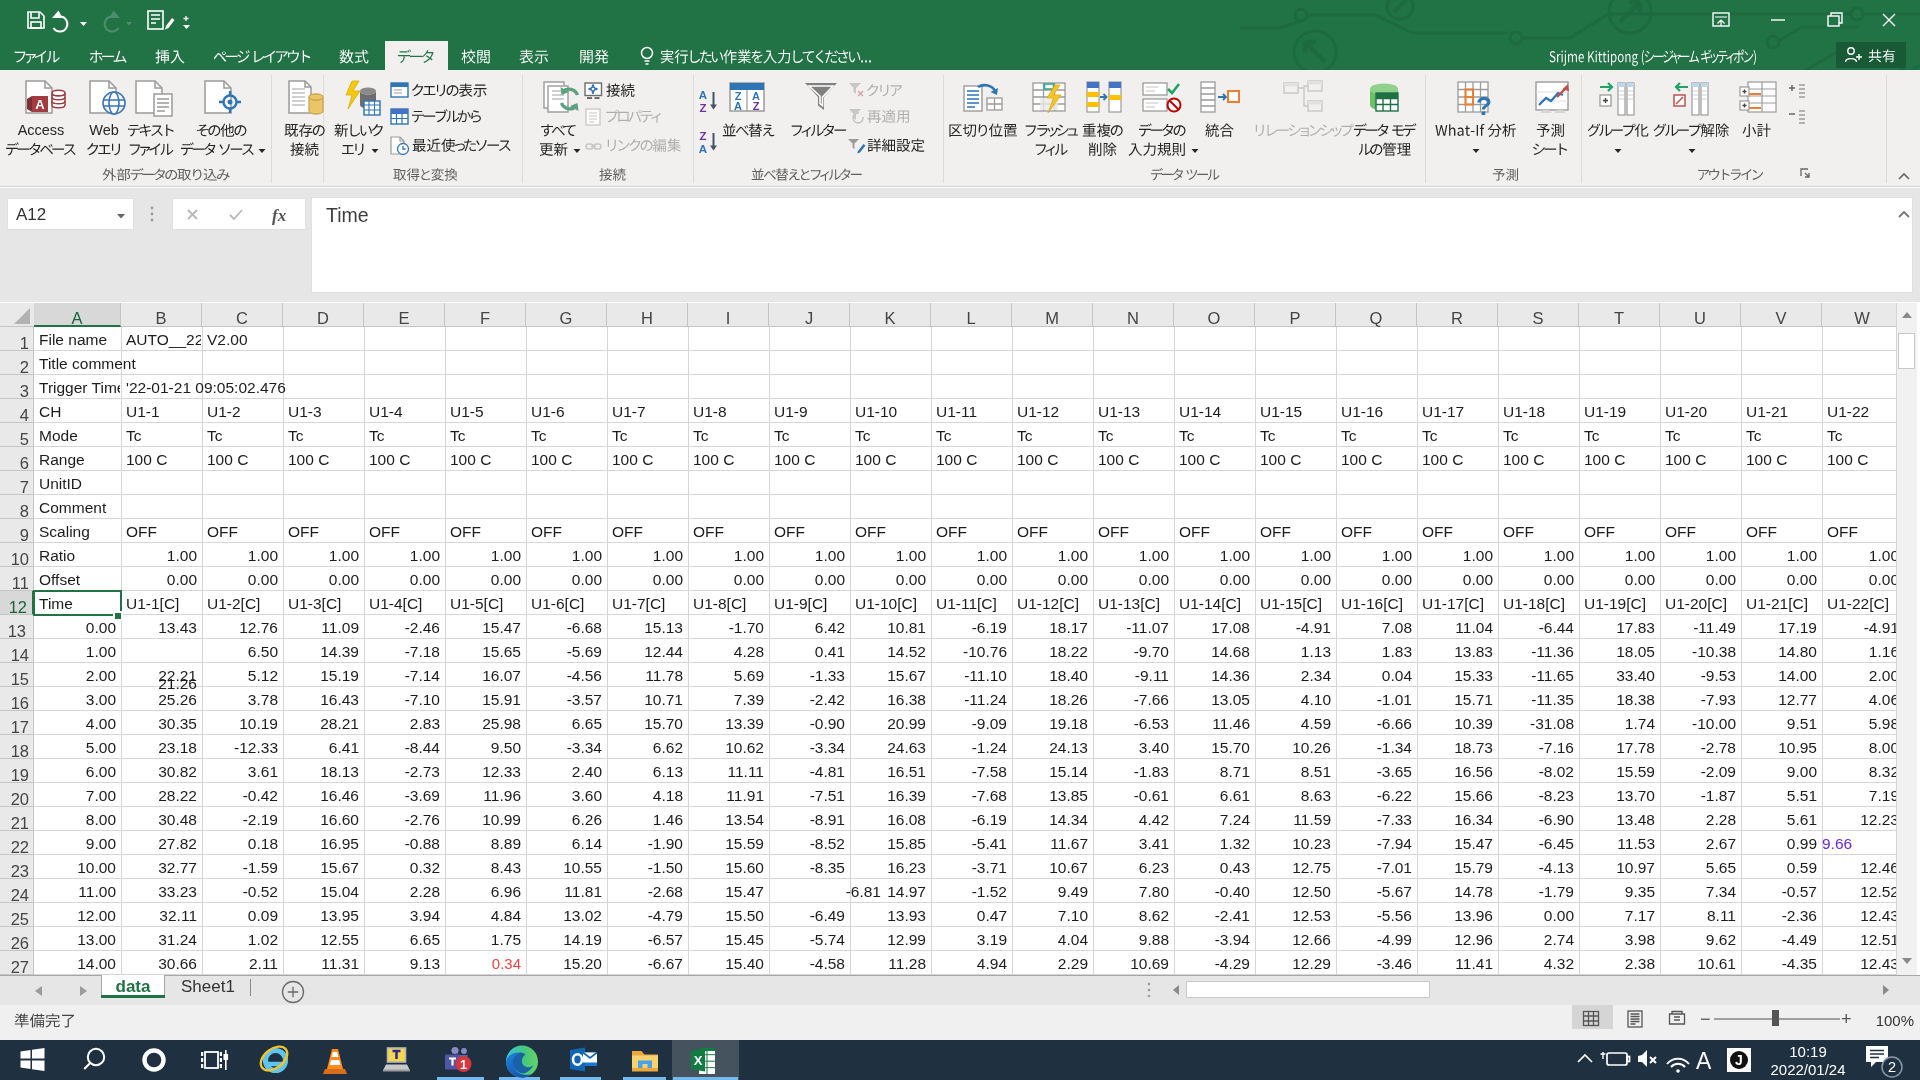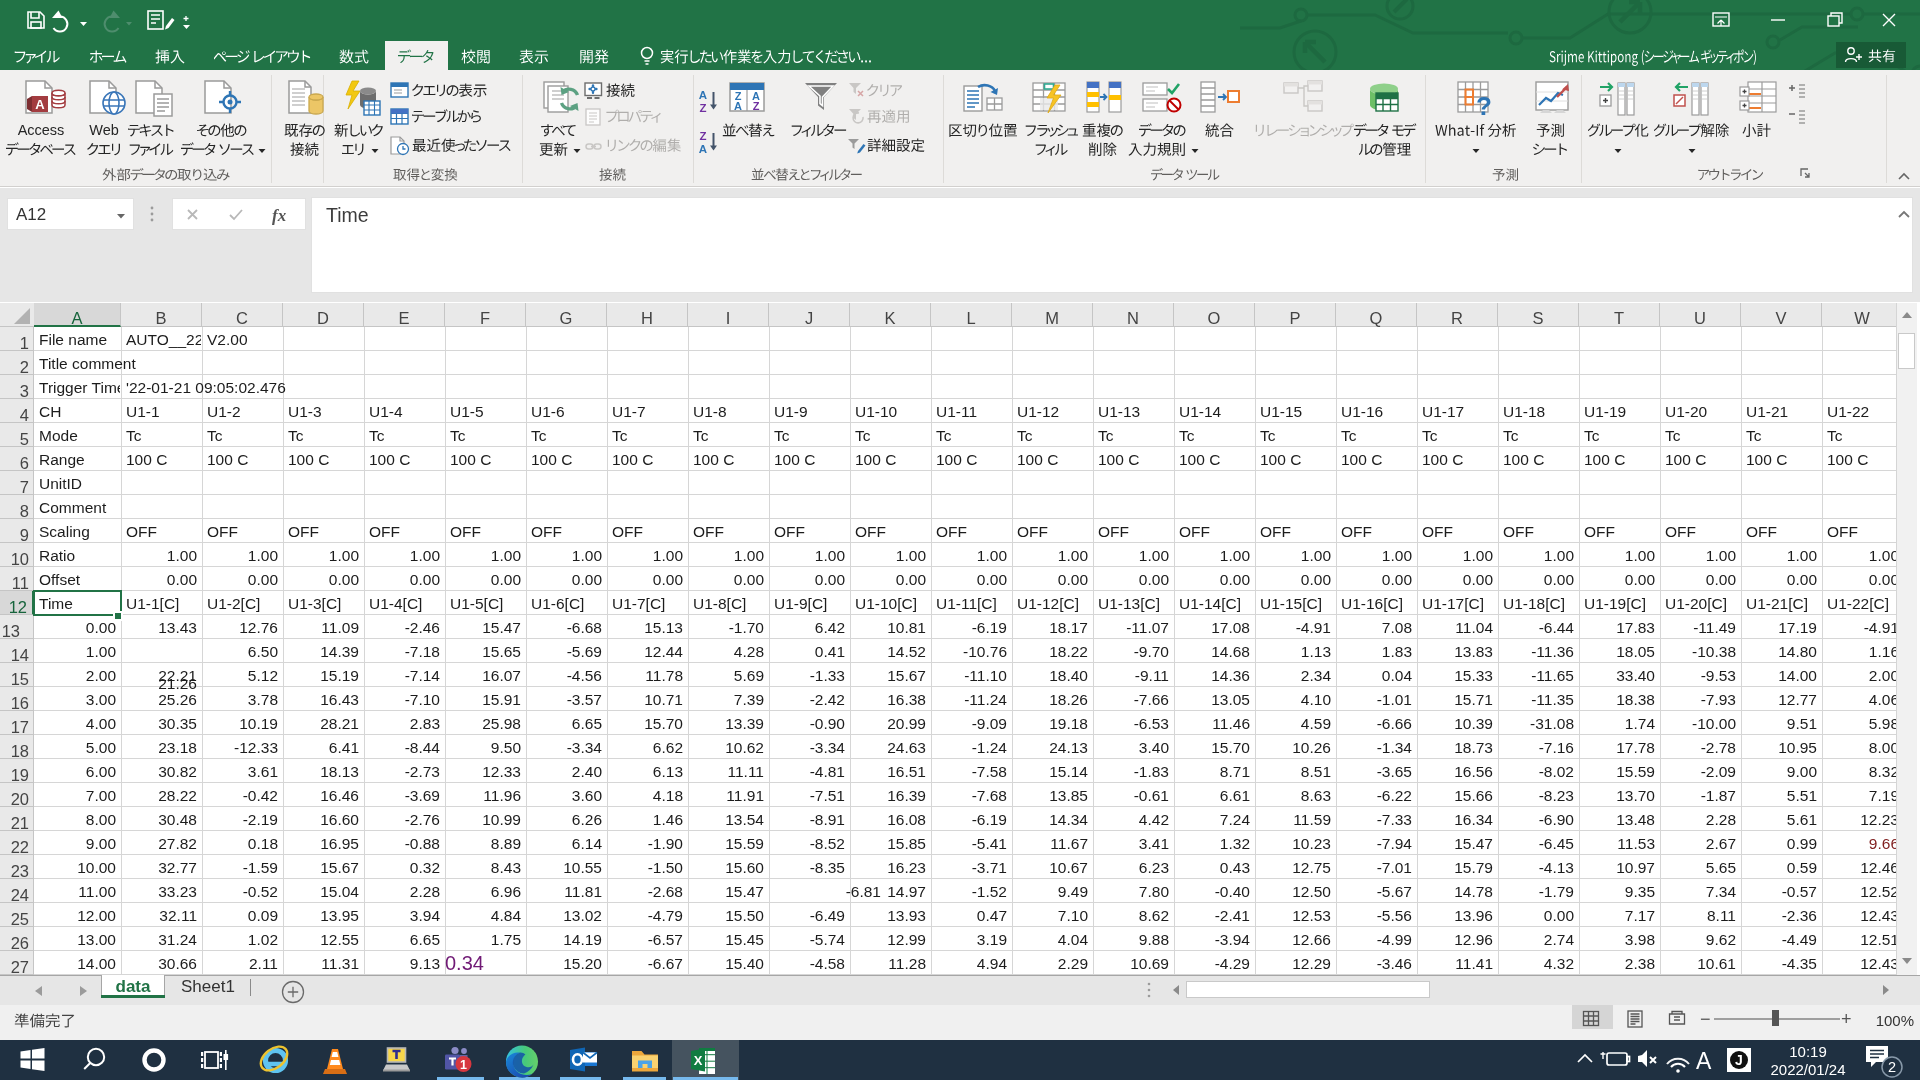--- a/index.html
+++ b/index.html
@@ -762,21 +762,21 @@
     <div class="ab" style="left:0;top:375px;width:34px;height:24px;background:transparent;border-bottom:1px solid #c5c5c5;color:#444;font-size:16.5px;text-align:right;padding-right:5px;line-height:32px">3</div>
     <div class="ab" style="left:0;top:399px;width:34px;height:24px;background:transparent;border-bottom:1px solid #c5c5c5;color:#444;font-size:16.5px;text-align:right;padding-right:5px;line-height:32px">4</div>
     <div class="ab" style="left:0;top:423px;width:34px;height:24px;background:transparent;border-bottom:1px solid #c5c5c5;color:#444;font-size:16.5px;text-align:right;padding-right:5px;line-height:32px">5</div>
     <div class="ab" style="left:0;top:447px;width:34px;height:24px;background:transparent;border-bottom:1px solid #c5c5c5;color:#444;font-size:16.5px;text-align:right;padding-right:5px;line-height:32px">6</div>
     <div class="ab" style="left:0;top:471px;width:34px;height:24px;background:transparent;border-bottom:1px solid #c5c5c5;color:#444;font-size:16.5px;text-align:right;padding-right:5px;line-height:32px">7</div>
     <div class="ab" style="left:0;top:495px;width:34px;height:24px;background:transparent;border-bottom:1px solid #c5c5c5;color:#444;font-size:16.5px;text-align:right;padding-right:5px;line-height:32px">8</div>
     <div class="ab" style="left:0;top:519px;width:34px;height:24px;background:transparent;border-bottom:1px solid #c5c5c5;color:#444;font-size:16.5px;text-align:right;padding-right:5px;line-height:32px">9</div>
     <div class="ab" style="left:0;top:543px;width:34px;height:24px;background:transparent;border-bottom:1px solid #c5c5c5;color:#444;font-size:16.5px;text-align:right;padding-right:5px;line-height:32px">10</div>
     <div class="ab" style="left:0;top:567px;width:34px;height:24px;background:transparent;border-bottom:1px solid #c5c5c5;color:#444;font-size:16.5px;text-align:right;padding-right:5px;line-height:32px">11</div>
     <div class="ab" style="left:0;top:591px;width:34px;height:24px;background:#d8d8d8;border-right:2px solid #217346;border-bottom:1px solid #c5c5c5;color:#17643c;font-size:16.5px;text-align:right;padding-right:5px;line-height:32px">12</div>
-    <div class="ab" style="left:0;top:615px;width:34px;height:24px;background:transparent;border-bottom:1px solid #c5c5c5;color:#444;font-size:16.5px;text-align:right;padding-right:14px;line-height:32px">13</div>
+    <div class="ab" style="left:0;top:615px;width:34px;height:24px;background:transparent;border-bottom:1px solid #c5c5c5;color:#444;font-size:16.5px;text-align:right;padding-right:8px;line-height:32px">13</div>
     <div class="ab" style="left:0;top:639px;width:34px;height:24px;background:transparent;border-bottom:1px solid #c5c5c5;color:#444;font-size:16.5px;text-align:right;padding-right:5px;line-height:32px">14</div>
     <div class="ab" style="left:0;top:663px;width:34px;height:24px;background:transparent;border-bottom:1px solid #c5c5c5;color:#444;font-size:16.5px;text-align:right;padding-right:5px;line-height:32px">15</div>
     <div class="ab" style="left:0;top:687px;width:34px;height:24px;background:transparent;border-bottom:1px solid #c5c5c5;color:#444;font-size:16.5px;text-align:right;padding-right:5px;line-height:32px">16</div>
     <div class="ab" style="left:0;top:711px;width:34px;height:24px;background:transparent;border-bottom:1px solid #c5c5c5;color:#444;font-size:16.5px;text-align:right;padding-right:5px;line-height:32px">17</div>
     <div class="ab" style="left:0;top:735px;width:34px;height:24px;background:transparent;border-bottom:1px solid #c5c5c5;color:#444;font-size:16.5px;text-align:right;padding-right:5px;line-height:32px">18</div>
     <div class="ab" style="left:0;top:759px;width:34px;height:24px;background:transparent;border-bottom:1px solid #c5c5c5;color:#444;font-size:16.5px;text-align:right;padding-right:5px;line-height:32px">19</div>
     <div class="ab" style="left:0;top:783px;width:34px;height:24px;background:transparent;border-bottom:1px solid #c5c5c5;color:#444;font-size:16.5px;text-align:right;padding-right:5px;line-height:32px">20</div>
     <div class="ab" style="left:0;top:807px;width:34px;height:24px;background:transparent;border-bottom:1px solid #c5c5c5;color:#444;font-size:16.5px;text-align:right;padding-right:5px;line-height:32px">21</div>
     <div class="ab" style="left:0;top:831px;width:34px;height:24px;background:transparent;border-bottom:1px solid #c5c5c5;color:#444;font-size:16.5px;text-align:right;padding-right:5px;line-height:32px">22</div>
     <div class="ab" style="left:0;top:855px;width:34px;height:24px;background:transparent;border-bottom:1px solid #c5c5c5;color:#444;font-size:16.5px;text-align:right;padding-right:5px;line-height:32px">23</div>
@@ -1224,21 +1224,21 @@
     <div class="tx" style="left:1012px;top:831px;width:76px;text-align:right;height:24px;line-height:25.5px;font-size:15.5px;color:#1c1c1c;">11.67</div>
     <div class="tx" style="left:1093px;top:831px;width:76px;text-align:right;height:24px;line-height:25.5px;font-size:15.5px;color:#1c1c1c;">3.41</div>
     <div class="tx" style="left:1174px;top:831px;width:76px;text-align:right;height:24px;line-height:25.5px;font-size:15.5px;color:#1c1c1c;">1.32</div>
     <div class="tx" style="left:1255px;top:831px;width:76px;text-align:right;height:24px;line-height:25.5px;font-size:15.5px;color:#1c1c1c;">10.23</div>
     <div class="tx" style="left:1336px;top:831px;width:76px;text-align:right;height:24px;line-height:25.5px;font-size:15.5px;color:#1c1c1c;">-7.94</div>
     <div class="tx" style="left:1417px;top:831px;width:76px;text-align:right;height:24px;line-height:25.5px;font-size:15.5px;color:#1c1c1c;">15.47</div>
     <div class="tx" style="left:1498px;top:831px;width:76px;text-align:right;height:24px;line-height:25.5px;font-size:15.5px;color:#1c1c1c;">-6.45</div>
     <div class="tx" style="left:1579px;top:831px;width:76px;text-align:right;height:24px;line-height:25.5px;font-size:15.5px;color:#1c1c1c;">11.53</div>
     <div class="tx" style="left:1660px;top:831px;width:76px;text-align:right;height:24px;line-height:25.5px;font-size:15.5px;color:#1c1c1c;">2.67</div>
     <div class="tx" style="left:1741px;top:831px;width:76px;text-align:right;height:24px;line-height:25.5px;font-size:15.5px;color:#1c1c1c;">0.99</div>
-    <div class="tx" style="left:1822px;top:831px;width:77px;text-align:right;height:24px;line-height:25.5px;font-size:15.5px;color:#7f1d1d;">9.66</div>
+    <div class="tx" style="left:1822px;top:831px;width:77px;height:24px;line-height:25.5px;font-size:15.5px;color:#6d28d9;">9.66</div>
     <div class="tx" style="left:34px;top:855px;width:82px;text-align:right;height:24px;line-height:25.5px;font-size:15.5px;color:#1c1c1c;">10.00</div>
     <div class="tx" style="left:121px;top:855px;width:76px;text-align:right;height:24px;line-height:25.5px;font-size:15.5px;color:#1c1c1c;">32.77</div>
     <div class="tx" style="left:202px;top:855px;width:76px;text-align:right;height:24px;line-height:25.5px;font-size:15.5px;color:#1c1c1c;">-1.59</div>
     <div class="tx" style="left:283px;top:855px;width:76px;text-align:right;height:24px;line-height:25.5px;font-size:15.5px;color:#1c1c1c;">15.67</div>
     <div class="tx" style="left:364px;top:855px;width:76px;text-align:right;height:24px;line-height:25.5px;font-size:15.5px;color:#1c1c1c;">0.32</div>
     <div class="tx" style="left:445px;top:855px;width:76px;text-align:right;height:24px;line-height:25.5px;font-size:15.5px;color:#1c1c1c;">8.43</div>
     <div class="tx" style="left:526px;top:855px;width:76px;text-align:right;height:24px;line-height:25.5px;font-size:15.5px;color:#1c1c1c;">10.55</div>
     <div class="tx" style="left:607px;top:855px;width:76px;text-align:right;height:24px;line-height:25.5px;font-size:15.5px;color:#1c1c1c;">-1.50</div>
     <div class="tx" style="left:688px;top:855px;width:76px;text-align:right;height:24px;line-height:25.5px;font-size:15.5px;color:#1c1c1c;">15.60</div>
     <div class="tx" style="left:769px;top:855px;width:76px;text-align:right;height:24px;line-height:25.5px;font-size:15.5px;color:#1c1c1c;">-8.35</div>
@@ -1322,21 +1322,21 @@
     <div class="tx" style="left:1498px;top:927px;width:76px;text-align:right;height:24px;line-height:25.5px;font-size:15.5px;color:#1c1c1c;">2.74</div>
     <div class="tx" style="left:1579px;top:927px;width:76px;text-align:right;height:24px;line-height:25.5px;font-size:15.5px;color:#1c1c1c;">3.98</div>
     <div class="tx" style="left:1660px;top:927px;width:76px;text-align:right;height:24px;line-height:25.5px;font-size:15.5px;color:#1c1c1c;">9.62</div>
     <div class="tx" style="left:1741px;top:927px;width:76px;text-align:right;height:24px;line-height:25.5px;font-size:15.5px;color:#1c1c1c;">-4.49</div>
     <div class="tx" style="left:1822px;top:927px;width:77px;text-align:right;height:24px;line-height:25.5px;font-size:15.5px;color:#1c1c1c;">12.51</div>
     <div class="tx" style="left:34px;top:951px;width:82px;text-align:right;height:24px;line-height:25.5px;font-size:15.5px;color:#1c1c1c;">14.00</div>
     <div class="tx" style="left:121px;top:951px;width:76px;text-align:right;height:24px;line-height:25.5px;font-size:15.5px;color:#1c1c1c;">30.66</div>
     <div class="tx" style="left:202px;top:951px;width:76px;text-align:right;height:24px;line-height:25.5px;font-size:15.5px;color:#1c1c1c;">2.11</div>
     <div class="tx" style="left:283px;top:951px;width:76px;text-align:right;height:24px;line-height:25.5px;font-size:15.5px;color:#1c1c1c;">11.31</div>
     <div class="tx" style="left:364px;top:951px;width:76px;text-align:right;height:24px;line-height:25.5px;font-size:15.5px;color:#1c1c1c;">9.13</div>
-    <div class="tx" style="left:445px;top:951px;width:76px;height:24px;line-height:25.5px;font-size:20px;color:#701a75;">0.34</div>
+    <div class="tx" style="left:445px;top:951px;width:76px;text-align:right;height:24px;line-height:25.5px;font-size:15px;color:#ef4444;">0.34</div>
     <div class="tx" style="left:526px;top:951px;width:76px;text-align:right;height:24px;line-height:25.5px;font-size:15.5px;color:#1c1c1c;">15.20</div>
     <div class="tx" style="left:607px;top:951px;width:76px;text-align:right;height:24px;line-height:25.5px;font-size:15.5px;color:#1c1c1c;">-6.67</div>
     <div class="tx" style="left:688px;top:951px;width:76px;text-align:right;height:24px;line-height:25.5px;font-size:15.5px;color:#1c1c1c;">15.40</div>
     <div class="tx" style="left:769px;top:951px;width:76px;text-align:right;height:24px;line-height:25.5px;font-size:15.5px;color:#1c1c1c;">-4.58</div>
     <div class="tx" style="left:850px;top:951px;width:76px;text-align:right;height:24px;line-height:25.5px;font-size:15.5px;color:#1c1c1c;">11.28</div>
     <div class="tx" style="left:931px;top:951px;width:76px;text-align:right;height:24px;line-height:25.5px;font-size:15.5px;color:#1c1c1c;">4.94</div>
     <div class="tx" style="left:1012px;top:951px;width:76px;text-align:right;height:24px;line-height:25.5px;font-size:15.5px;color:#1c1c1c;">2.29</div>
     <div class="tx" style="left:1093px;top:951px;width:76px;text-align:right;height:24px;line-height:25.5px;font-size:15.5px;color:#1c1c1c;">10.69</div>
     <div class="tx" style="left:1174px;top:951px;width:76px;text-align:right;height:24px;line-height:25.5px;font-size:15.5px;color:#1c1c1c;">-4.29</div>
     <div class="tx" style="left:1255px;top:951px;width:76px;text-align:right;height:24px;line-height:25.5px;font-size:15.5px;color:#1c1c1c;">12.29</div>

